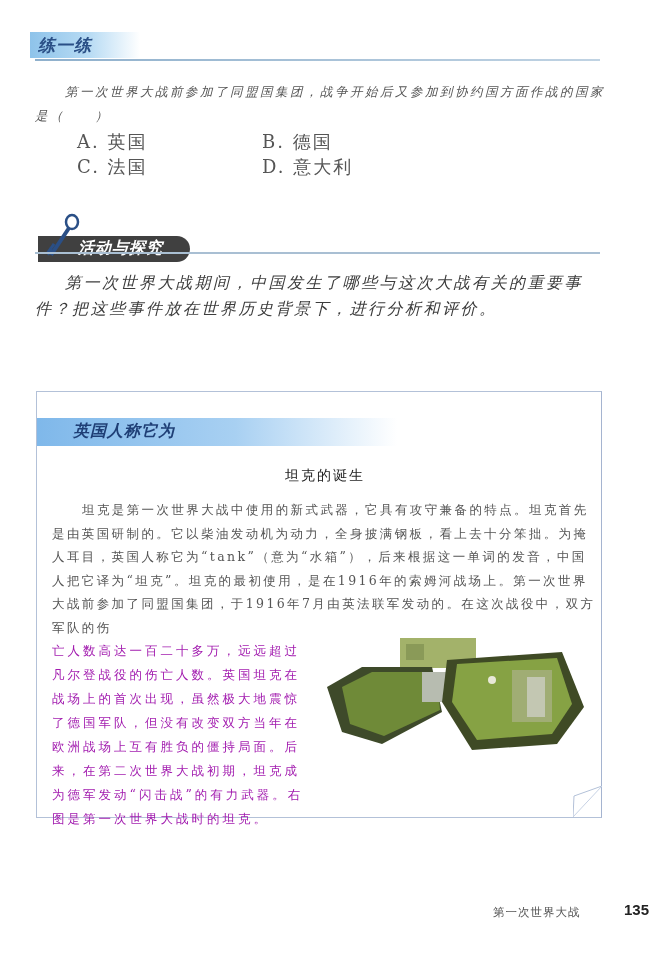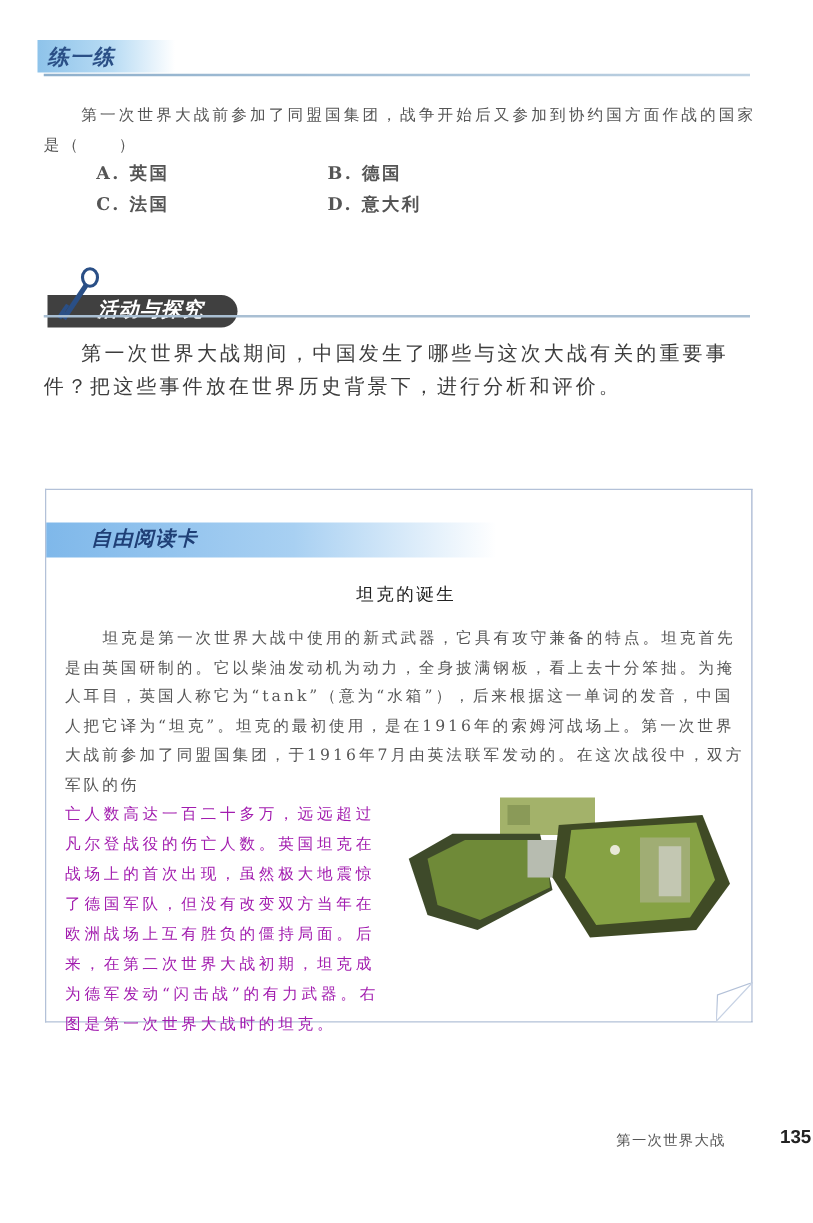--- a/index.html
+++ b/index.html
@@ -7,23 +7,23 @@
          font-family:"DejaVu Serif", serif; color:#4a4a4a; }
   .abs { position:absolute; }
 
   
   .lianyilian { left:30px; top:32px; width:110px; height:26px;
     background:linear-gradient(to right,#8ec3ea 0%,#b9dcf4 55%,rgba(255,255,255,0) 100%); }
   .lianyilian span { position:absolute; left:8px; top:2px; font-family:"DejaVu Sans",sans-serif;
     font-size:17px; font-weight:bold; font-style:italic; color:#2a4f86; letter-spacing:1px;text-align:right; }
   .rule1 { left:35px; top:59px; width:565px; height:2px; background:linear-gradient(to right,#8fb0cc,#c0d3e3); }
 
-  .para { font-size:12.5px; line-height:24px; letter-spacing:2.5px; color:#555; }
+  .para { font-size:12.5px; line-height:24px; letter-spacing:2.5px; color:#555;font-style:italic; }
   .q-text { left:35px; top:80px; width:570px; text-indent:30px; }
-  .opt { font-size:14px; color:#555; letter-spacing:2px;font-weight:bold; }
+  .opt { font-size:18px; color:#555; letter-spacing:2px; }
 
   
   .huodong { left:38px; top:236px; width:152px; height:26px; background:#404040;
     border-radius:0 14px 14px 0; }
   .huodong span { position:absolute; left:40px; top:2px; font-family:"DejaVu Sans",sans-serif;
     font-size:16px; font-weight:bold; font-style:italic; color:#ffffff; letter-spacing:1px; }
   .rule2 { left:35px; top:252px; width:565px; height:2px; background:#a9bfd3; }
   .key { left:42px; top:212px; }
 
   .act-text { left:35px; top:270px; width:570px; text-indent:30px; color:#3c3c3c; font-size:16px; line-height:26px; }
@@ -67,21 +67,21 @@
     <line x1="27" y1="16" x2="9" y2="43" stroke="#2a4f86" stroke-width="4"></line>
     <rect x="4" y="38" width="7" height="4" fill="#2a4f86" transform="rotate(-55 7 40)"></rect>
     <rect x="7" y="33" width="6" height="3" fill="#2a4f86" transform="rotate(-55 10 34)"></rect>
   </svg>
 </div>
 <div class="abs rule2"></div>
 <div class="abs para act-text">第一次世界大战期间，中国发生了哪些与这次大战有关的重要事件？把这些事件放在世界历史背景下，进行分析和评价。</div>
 
 <div class="abs card"></div>
 <div class="abs card-hdr">
-  <span>自由阅读卡</span>
+  <span>英国人称它为</span>
 </div>
 <div class="abs card-title">坦克的诞生</div>
 <div class="abs card-body">坦克是第一次世界大战中使用的新式武器，它具有攻守兼备的特点。坦克首先是由英国研制的。它以柴油发动机为动力，全身披满钢板，看上去十分笨拙。为掩人耳目，英国人称它为“tank”（意为“水箱”），后来根据这一单词的发音，中国人把它译为“坦克”。坦克的最初使用，是在1916年的索姆河战场上。第一次世界大战前参加了同盟国集团，于1916年7月由英法联军发动的。在这次战役中，双方军队的伤</div>
 <div class="abs card-body2">亡人数高达一百二十多万，远远超过凡尔登战役的伤亡人数。英国坦克在战场上的首次出现，虽然极大地震惊了德国军队，但没有改变双方当年在欧洲战场上互有胜负的僵持局面。后来，在第二次世界大战初期，坦克成为德军发动“闪击战”的有力武器。右图是第一次世界大战时的坦克。</div>
 
 <div class="abs" style="left:322px;top:632px;">
   <svg width="265" height="120" viewBox="0 0 265 120">
 
     <rect x="78" y="6" width="76" height="30" fill="#a3b26a"></rect>
     <rect x="84" y="12" width="18" height="16" fill="#8a9a58"></rect>

